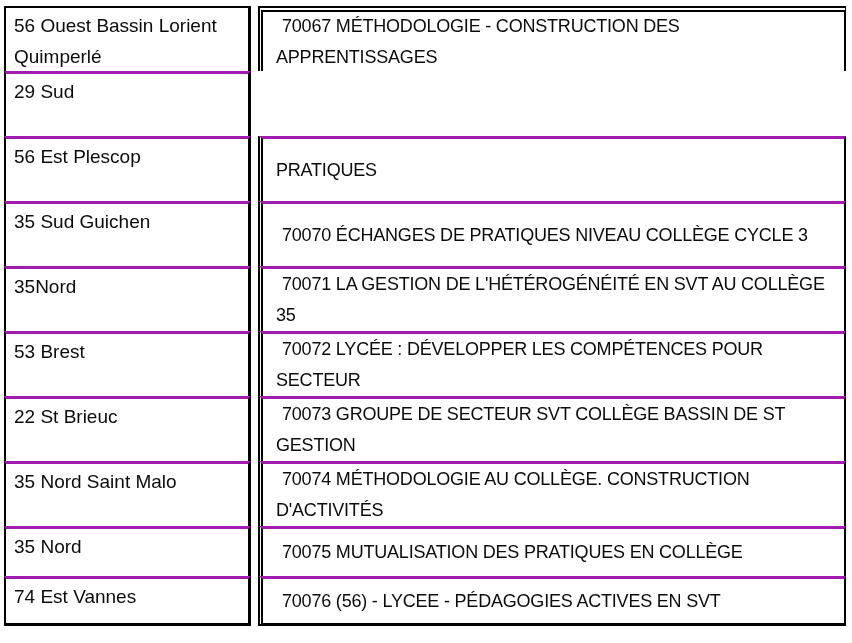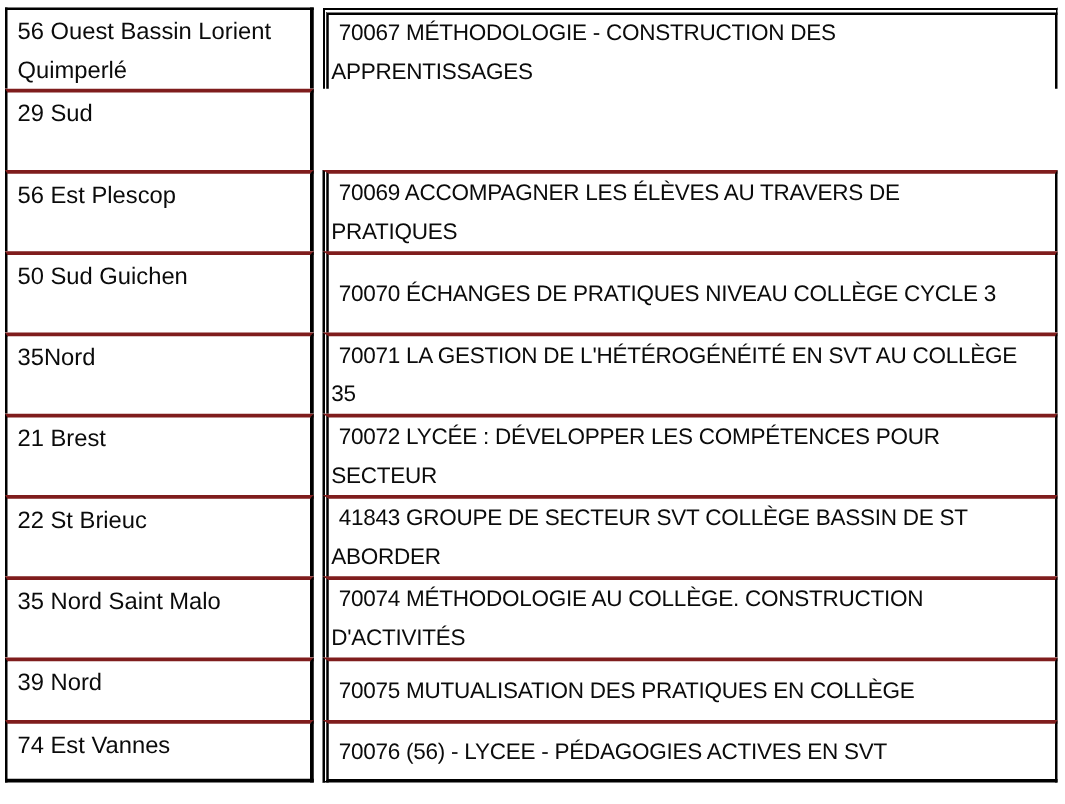--- a/index.html
+++ b/index.html
@@ -10,21 +10,21 @@
     color: #0b0b0b;
     overflow: hidden;
   }
   .page { width: 852px; height: 643px; background: #ffffff; }
   .tbl {
     margin: 6px 0 0 4px;
     width: 842px;
   }
   .trow { display: flex; column-gap: 7px; }
   .cell {
-    border-top: 3px solid #7f1d1d;
+    border-top: 3px solid #a21caf;
     background: #fff;
     overflow: hidden;
   }
   .cell-zone {
     width: 247px;
     border-left: 2px solid #000;
     border-right: 3px solid #000;
     padding: 2px 4px 12px 8px;
     font-size: 19px;
     line-height: 31px;
@@ -32,21 +32,21 @@
   .cell-course {
     width: 588px;
     border-left: 5px double #000;
     border-right: 2px solid #000;
     display: flex;
     align-items: center;
     font-size: 18px;
     line-height: 31px;
     letter-spacing: -0.2px;
   }
-  .course-txt { width: 100%; padding-left: 2px; }
+  .course-txt { width: 100%; padding-left: 13px; }
   .course-txt .l1 { text-indent: 6px; }
   .trow.tall .cell { height: 65px; }
   .trow.short .cell { height: 50px; }
   .trow:first-child .cell-zone { border-top: 2px solid #000; }
   .trow:first-child .cell-course { border-top: 6px double #000; }
   .trow:last-child .cell { border-bottom: 3px solid #000; }
   .line { white-space: nowrap; }
 </style>
 </head>
 <body>
@@ -74,29 +74,28 @@
       </div>
     </div>
 
     <div class="trow tall">
       <div class="cell cell-zone">
         <div class="line">56 Est Plescop</div>
         <div class="line"></div>
       </div>
       <div class="cell cell-course">
         <div class="course-txt">
-          <div class="line l1">70069 ACCOMPAGNER LES ÉLÈVES AU TRAVERS DE</div>
           <div class="line">PRATIQUES</div>
         </div>
       </div>
     </div>
 
     <div class="trow tall">
       <div class="cell cell-zone">
-        <div class="line">50 Sud Guichen</div>
+        <div class="line">35 Sud Guichen</div>
         <div class="line"></div>
       </div>
       <div class="cell cell-course">
         <div class="course-txt">
           <div class="line l1">70070 ÉCHANGES DE PRATIQUES NIVEAU COLLÈGE CYCLE 3</div>
         </div>
       </div>
     </div>
 
     <div class="trow tall">
@@ -107,60 +106,60 @@
       <div class="cell cell-course">
         <div class="course-txt">
           <div class="line l1">70071 LA GESTION DE L'HÉTÉROGÉNÉITÉ EN SVT AU COLLÈGE</div>
           <div class="line">35</div>
         </div>
       </div>
     </div>
 
     <div class="trow tall">
       <div class="cell cell-zone">
-        <div class="line">21 Brest</div>
+        <div class="line">53 Brest</div>
         <div class="line"></div>
       </div>
       <div class="cell cell-course">
         <div class="course-txt">
           <div class="line l1">70072 LYCÉE : DÉVELOPPER LES COMPÉTENCES POUR</div>
           <div class="line">SECTEUR</div>
         </div>
       </div>
     </div>
 
     <div class="trow tall">
       <div class="cell cell-zone">
         <div class="line">22 St Brieuc</div>
         <div class="line"></div>
       </div>
       <div class="cell cell-course">
         <div class="course-txt">
-          <div class="line l1">41843 GROUPE DE SECTEUR SVT COLLÈGE BASSIN DE ST</div>
-          <div class="line">ABORDER</div>
+          <div class="line l1">70073 GROUPE DE SECTEUR SVT COLLÈGE BASSIN DE ST</div>
+          <div class="line">GESTION</div>
         </div>
       </div>
     </div>
 
     <div class="trow tall">
       <div class="cell cell-zone">
         <div class="line">35 Nord Saint Malo</div>
         <div class="line"></div>
       </div>
       <div class="cell cell-course">
         <div class="course-txt">
           <div class="line l1">70074 MÉTHODOLOGIE AU COLLÈGE. CONSTRUCTION</div>
           <div class="line">D'ACTIVITÉS</div>
         </div>
       </div>
     </div>
 
     <div class="trow short">
       <div class="cell cell-zone">
-        <div class="line">39 Nord</div>
+        <div class="line">35 Nord</div>
         <div class="line"></div>
       </div>
       <div class="cell cell-course">
         <div class="course-txt">
           <div class="line l1">70075 MUTUALISATION DES PRATIQUES EN COLLÈGE</div>
           <div class="line"></div>
         </div>
       </div>
     </div>
 

